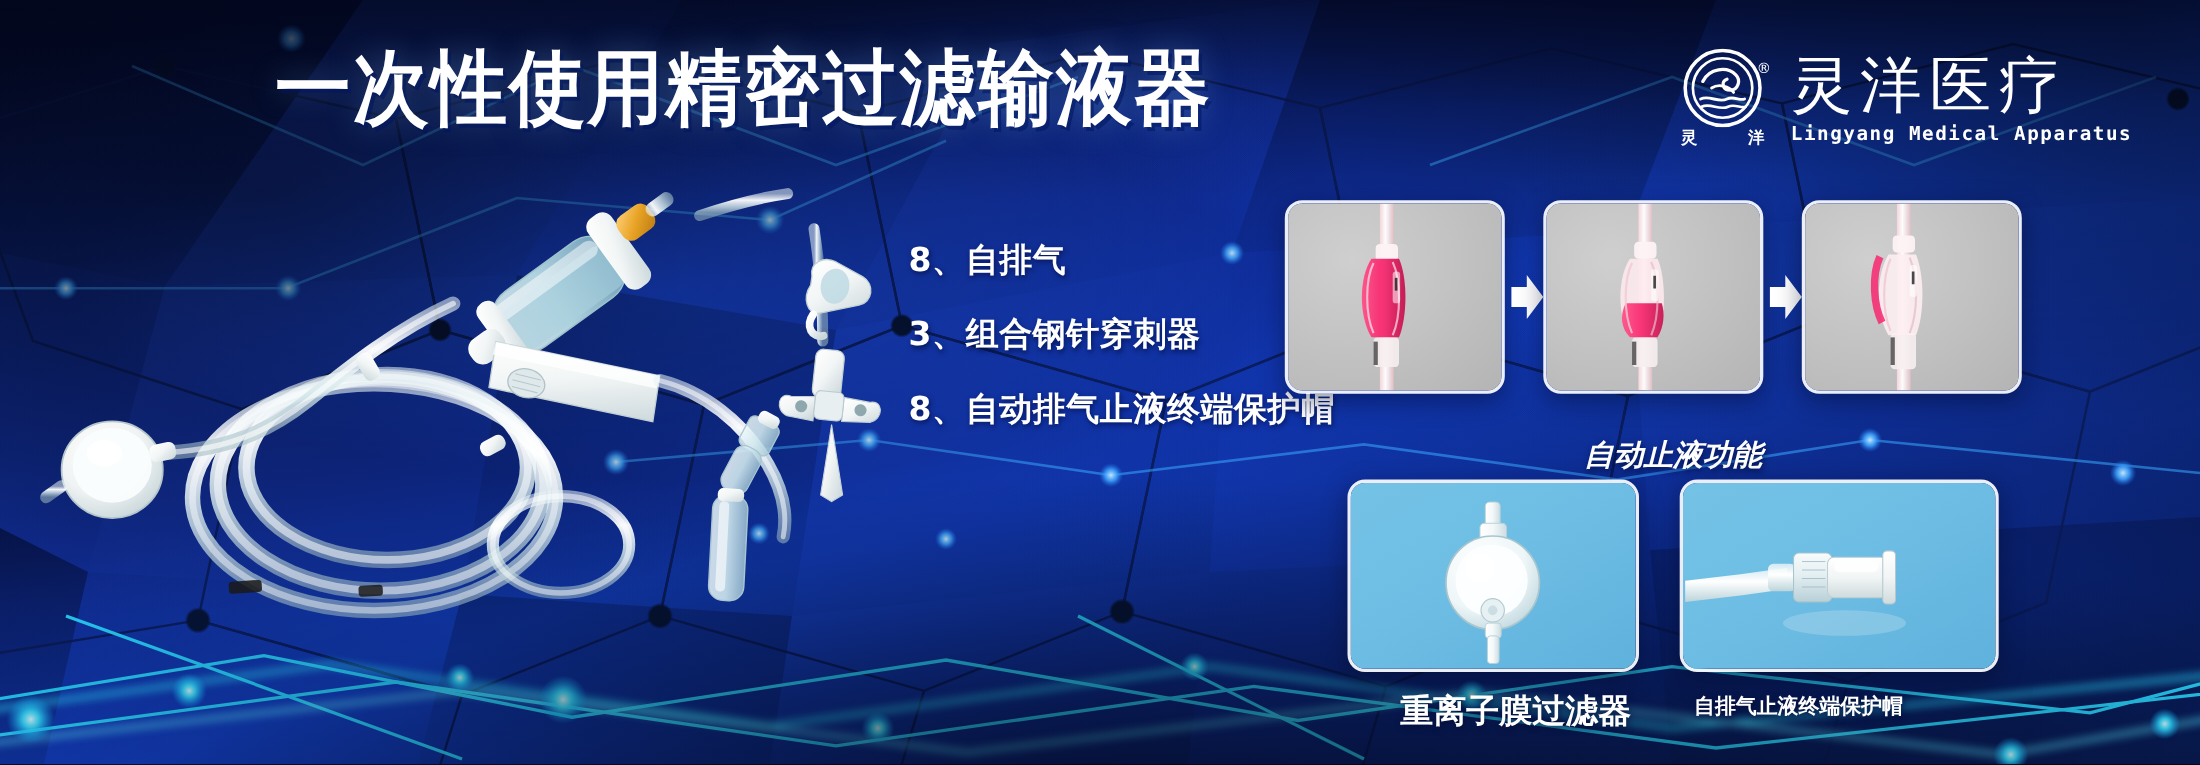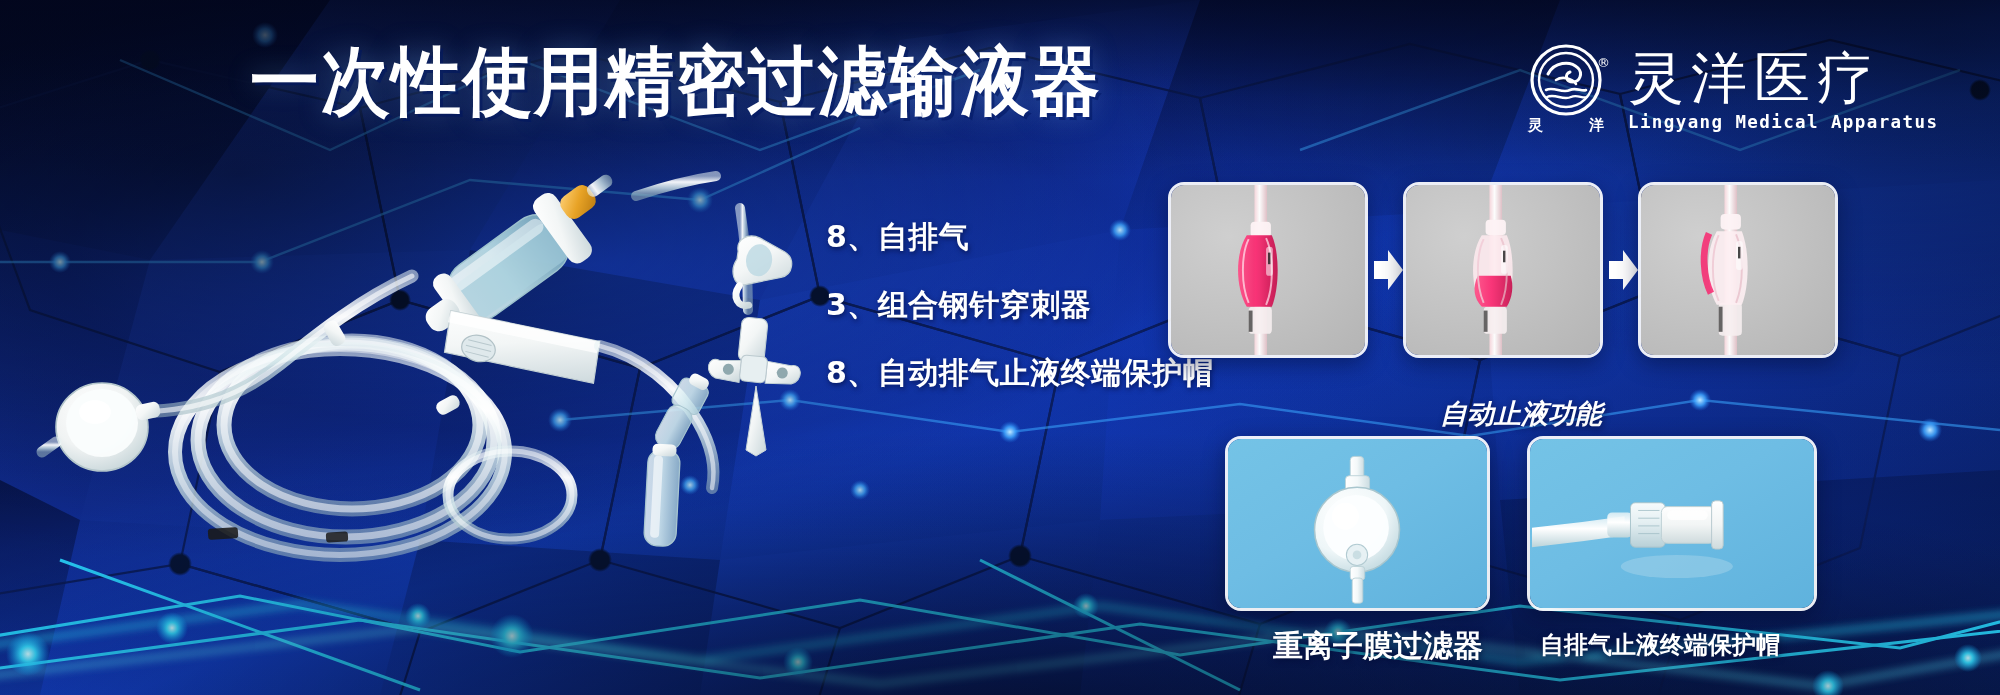--- a/index.html
+++ b/index.html
@@ -99,21 +99,21 @@
   #ar2 { left:1607px; top:248px; }
 
   
   .cap {
     position:absolute; color:#fff; font-weight:bold; white-space:nowrap;
     font-family:"DejaVu Sans","Liberation Sans",sans-serif;
     text-shadow:1px 2px 6px rgba(0,10,50,.75);
   }
   #cap-top { left:1440px; top:396px; font-size:27px;font-style:italic; }
   #cap-bl  { left:1273px; top:614px; font-size:30px;margin-top:12px; }
-  #cap-br  { left:1540px; top:629px; font-size:24px; }
+  #cap-br  { left:1540px; top:629px; font-size:19px; }
 
   
   #hero { position:absolute; left:40px; top:150px; width:760px; height:410px; }
   #hero svg { width:100%; height:100%; display:block; overflow:visible; }
 </style>
 </head>
 <body>
 
 <div id="banner">
 

